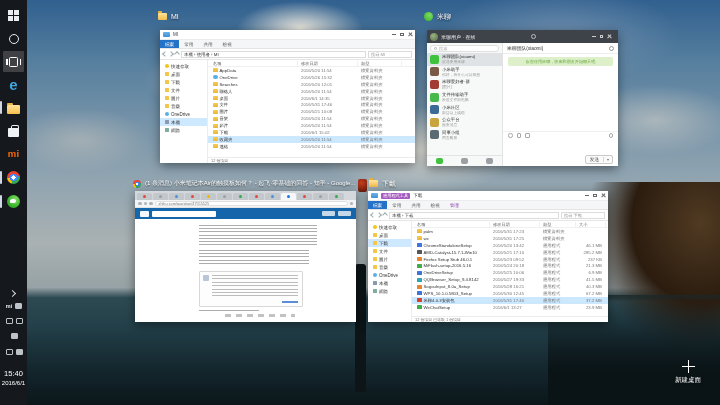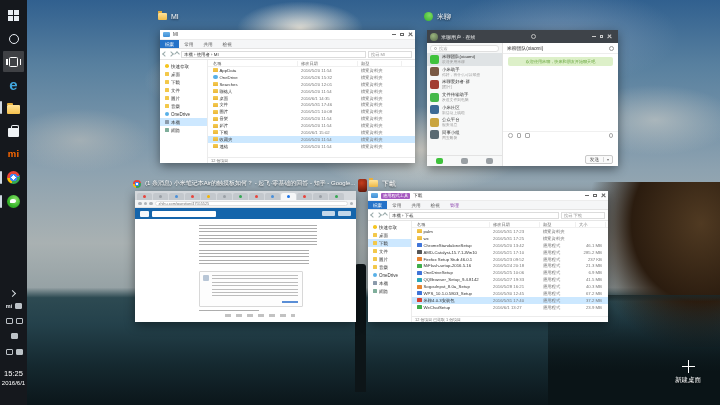--- a/index.html
+++ b/index.html
@@ -242,21 +242,21 @@
       <div class="tico"></div>
     </div>
     <div class="trow" style="top:333px">
       <div class="tico fill"></div>
     </div>
     <div class="trow" style="top:349px">
       <div class="tico"></div>
       <div class="tico fill"></div>
     </div>
     <div id="clock" style="top:369px">
-      <div class="t">15:25</div>
+      <div class="t">15:40</div>
       <div class="d">2016/6/1</div>
     </div>
   </div>
 
   <div class="wlabel" id="lblMI">
     <div class="mini-fold"></div>
     <span>MI</span>
   </div>
   <div class="thumb" id="winMI">
     <div class="ex-ti">

